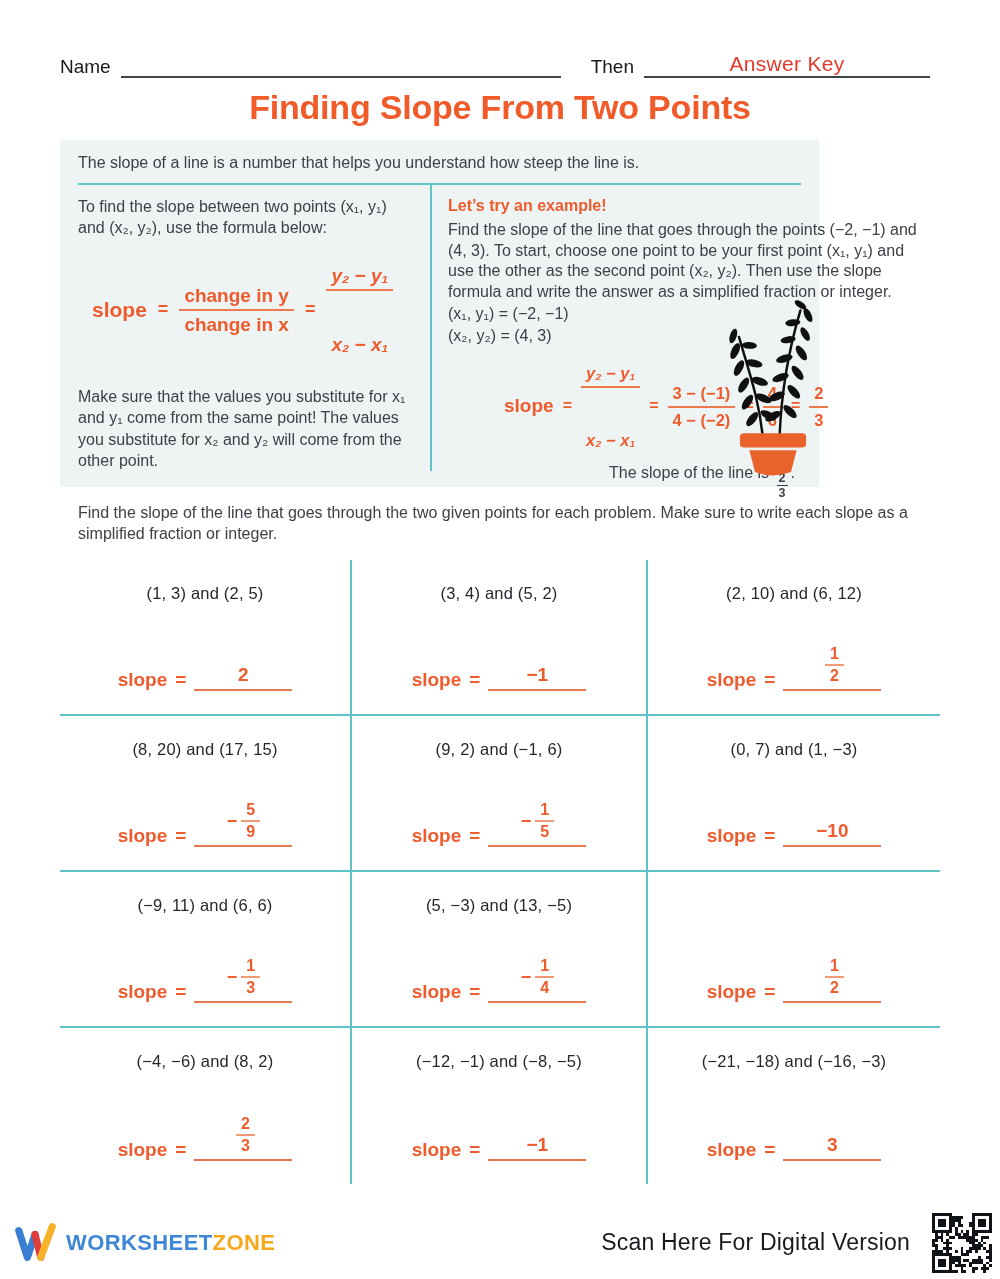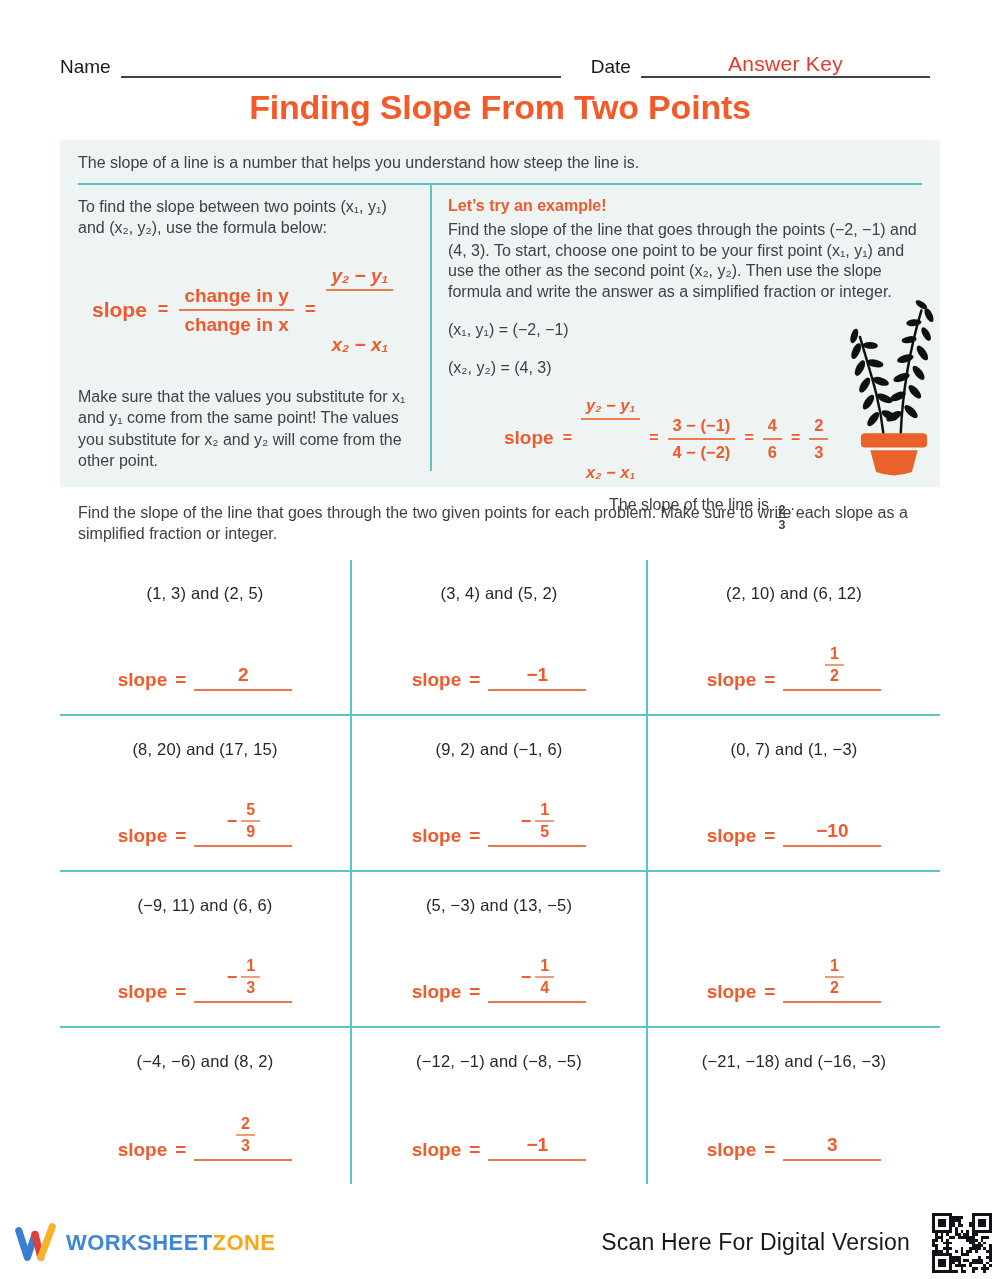--- a/index.html
+++ b/index.html
@@ -25,28 +25,28 @@
   .nline{border-bottom:2px solid #3f4449;height:26px;display:inline-block;}
   .name-line{width:440px;margin-left:10px;}
   .date-label{margin-left:30px;}
   .date-line{flex:1;margin-left:10px;position:relative;}
   .answer-key{display:block;text-align:center;color:var(--red);font-size:21px;font-weight:500;
     letter-spacing:.3px;margin-bottom:-3px;}
   .title{position:absolute;top:88px;left:0;width:100%;text-align:center;
     font-size:34px;font-weight:700;color:#f15a29;letter-spacing:-.2px;}
 
   
-  .info-box{position:absolute;left:60px;top:140px;width:880px;height:347px;background:var(--boxbg);}
+  .info-box{position:absolute;left:60px;top:140px;width:759px;height:347px;background:var(--boxbg);}
   .lead{position:absolute;left:18px;top:14px;font-size:16px;color:var(--ink);}
   .hdiv{position:absolute;left:18px;right:18px;top:43px;height:2px;background:var(--teal);}
   .vdiv{position:absolute;left:370px;top:45px;bottom:16px;width:2px;background:var(--teal);}
   .col-left{position:absolute;left:18px;top:56px;width:336px;font-size:16px;line-height:1.33;}
   .col-right{position:absolute;left:388px;top:56px;width:480px;font-size:16px;line-height:1.3;}
   .ex-heading{color:var(--orange);font-weight:700;font-size:16px;margin-bottom:3px;}
-  .ex-point{margin-top:17px;color:var(--ink);}
+  .ex-point{margin-top:1px;color:var(--ink);}
   .para2{margin-top:30px;}
 
   
   .frc{display:inline-flex;flex-direction:column;align-items:center;line-height:1.15;color:var(--orange);font-weight:700;}
   .frc .n{padding:0 5px 3px;border-bottom:2.5px solid var(--orange-bar);}
   .frc .d{padding:3px 5px 0;}
   .ital{font-style:italic;gap:40px;}
   .formula{display:flex;align-items:center;gap:11px;margin:26px 0 0 14px;color:var(--orange);}
   .formula .slope-w{font-size:21px;font-weight:700;}
   .formula .eqs{font-size:18px;font-weight:700;}
@@ -96,21 +96,21 @@
   .qr-wrap{background:#fff;padding:2px;line-height:0;}
 </style>
 </head>
 <body>
 
 <div class="page">
 
   <div class="name-row">
     <span>Name</span>
     <span class="nline name-line"></span>
-    <span class="date-label">Date</span>
+    <span class="date-label">Then</span>
     <span class="nline date-line">
       <span class="answer-key">Answer Key</span>
     </span>
   </div>
   <div class="title">Finding Slope From Two Points</div>
 
   <div class="info-box">
     <div class="lead">The slope of a line is a number that helps you understand how steep the line is.</div>
     <div class="hdiv"></div>
     <div class="vdiv"></div>

